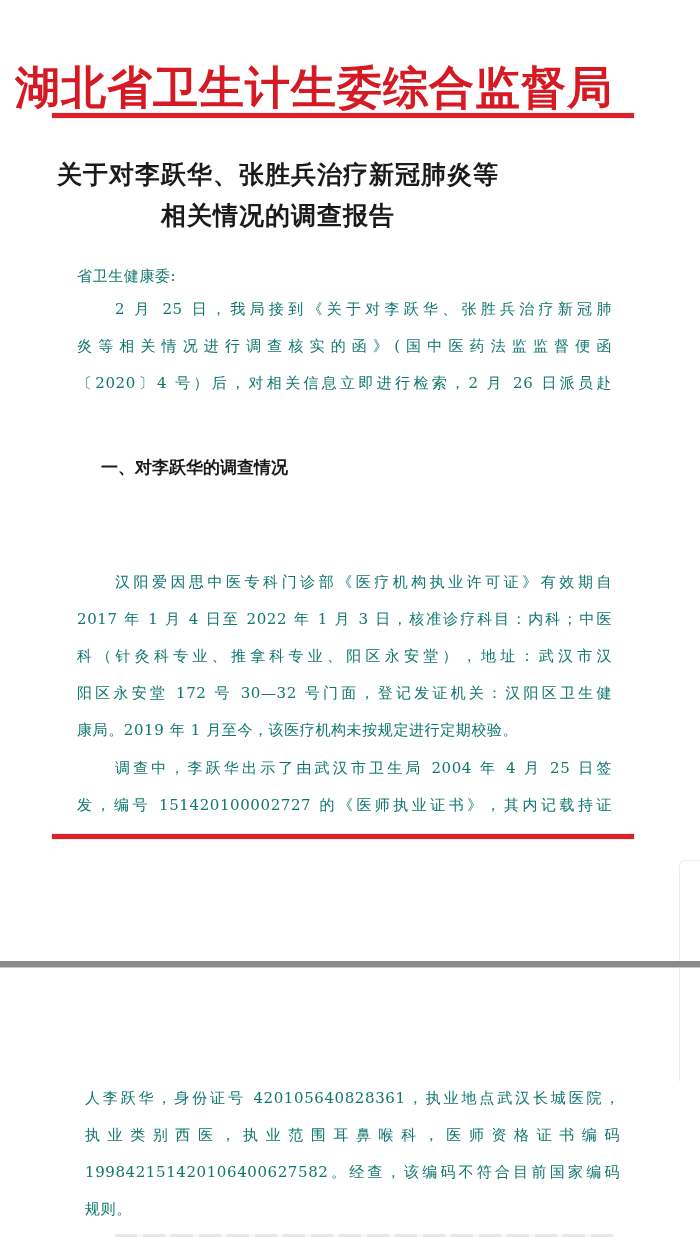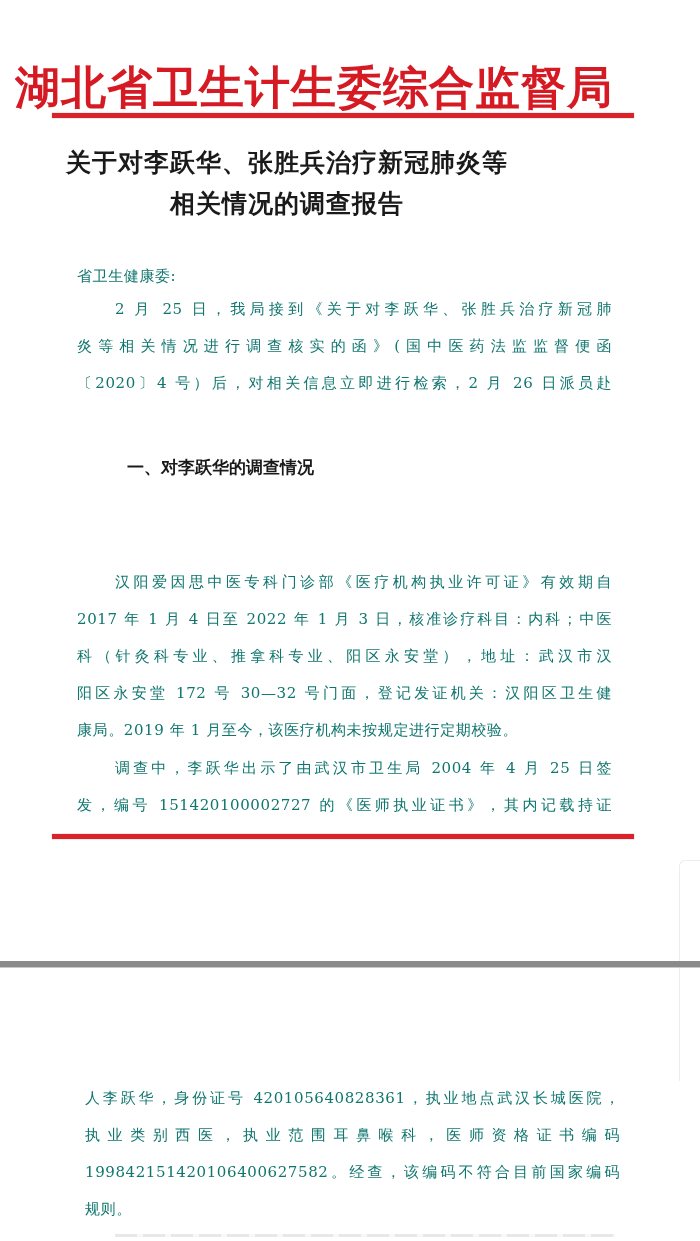--- a/index.html
+++ b/index.html
@@ -17,39 +17,40 @@
       color: #d51a23; line-height: 52px;
     }
     .red-rule {
       position: absolute; left: 52px; width: 582px; height: 5px;
       background: #d8232a;
       box-shadow: 0 0 1px rgba(200,30,40,0.6);
     }
     .red-rule.top { top: 113px; }
     .red-rule.bottom { top: 834px; left: 52px; width: 582px; }
     .doc-title {
-      position: absolute; left: 9px; width: 556px; text-align: center;
+      position: absolute; left: 0; width: 556px; text-align: center;
       font-size: 25px; font-weight: bold; color: #1a1a1a; line-height: 34px;
       letter-spacing: 1px;
+      margin-top: 12px;
     }
     .doc-title.l1 { top: 146px; }
     .doc-title.l2 { top: 187px; }
     .para {
       position: absolute; left: 77px; width: 535px;
       font-size: 15px; line-height: 37px; color: #0f766e;
       text-align: justify; text-align-last: left;
       letter-spacing: 0.6px;
     }
     .line { display: block; white-space: nowrap; text-align-last: justify; text-align: justify; }
     .line.last { text-align-last: left; }
     .indent { padding-left: 38px; }
     .salutation { top: 258px; }
     .p1 { top: 291px; }
     .heading1 {
-      position: absolute; left: 127px; top: 455px;
+      position: absolute; left: 101px; top: 455px;
       font-family: "DejaVu Sans", "Liberation Sans", sans-serif;
       font-size: 17px; font-weight: bold; color: #1a1a1a; line-height: 24px;
     }
     .p2 { top: 480px; }
     .p3 { top: 564px; }
     .p4 { top: 750px; }
     .p5 { top: 1080px; margin-left: 8px; }
     .gray-divider {
       position: absolute; left: 0; top: 961px; width: 700px; height: 6px;
       background: #8a8a8a; border-bottom: 1px solid #c8c8c8;

